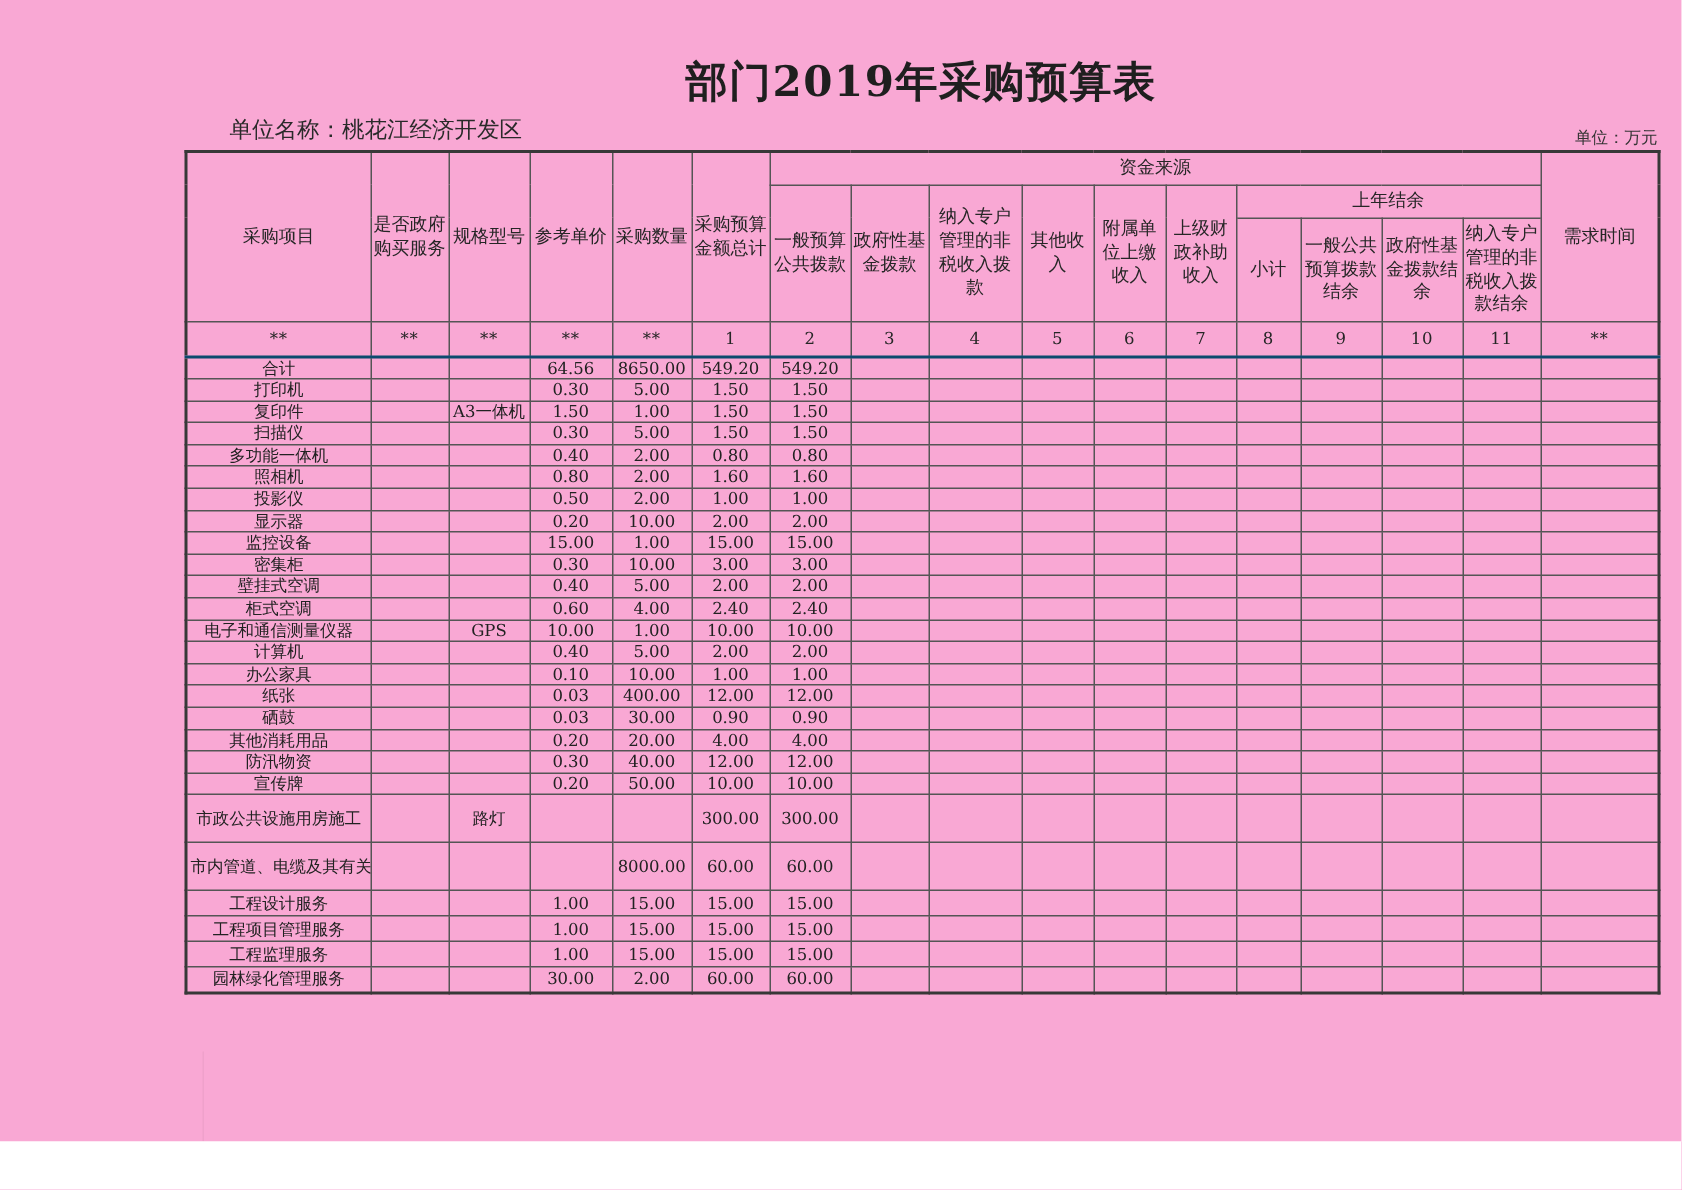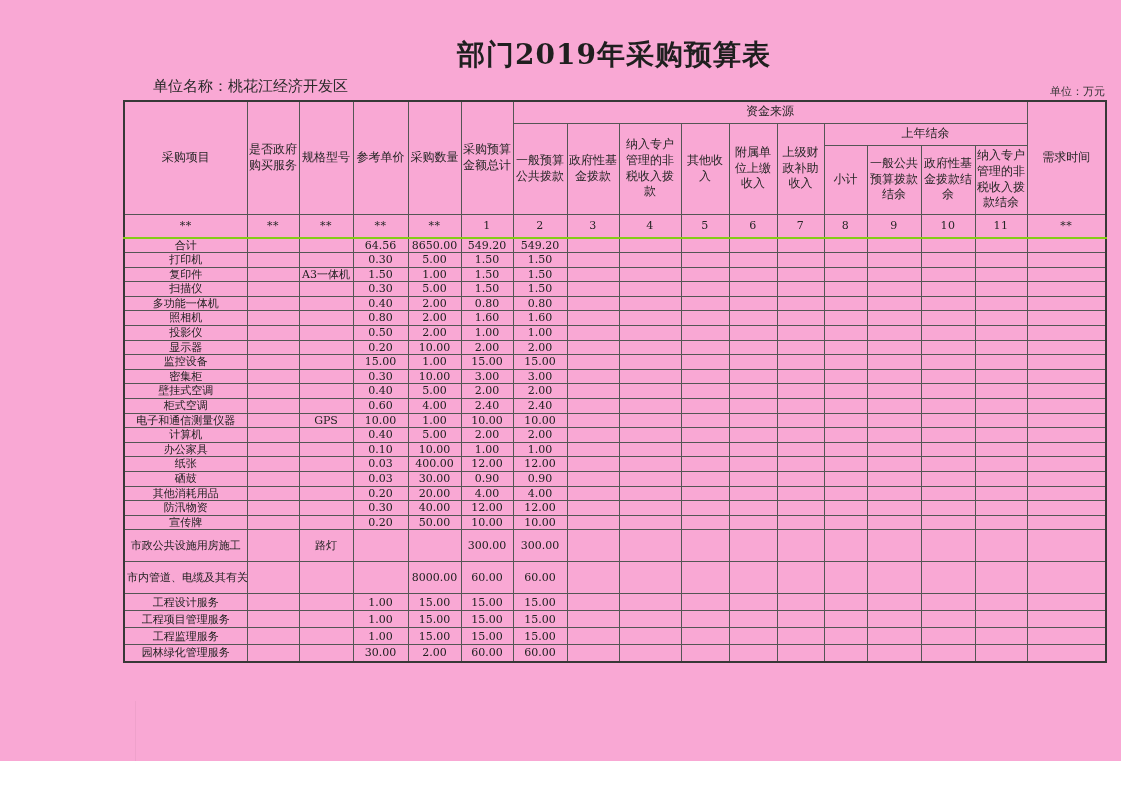--- a/index.html
+++ b/index.html
@@ -76,21 +76,21 @@
     padding: 0 2px;
     white-space: nowrap;
     color: #222;
   }
   td.item-cell {
     text-align: left;
     padding-left: 3px;
     white-space: normal;
     word-break: break-all;
   }
-  tbody#table-body { border-top: 2px solid #84cc16; }
+  tbody#table-body { border-top: 2px solid #0c4a6e; }
   tr.r  { height: 14.6px; }
   tr.r2 { height: 32px; padding-left: 19px; }
   tr.r3 { height: 17px; padding-left: 40px; }
   
   .scan-artifact {
     position: absolute;
     left: 135px;
     bottom: 0;
     width: 1px;
     height: 60px;

